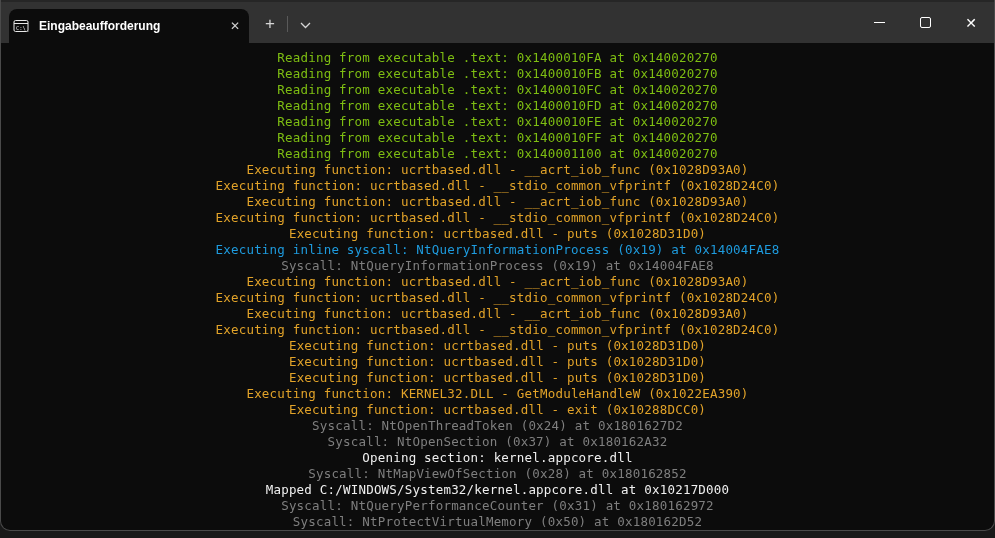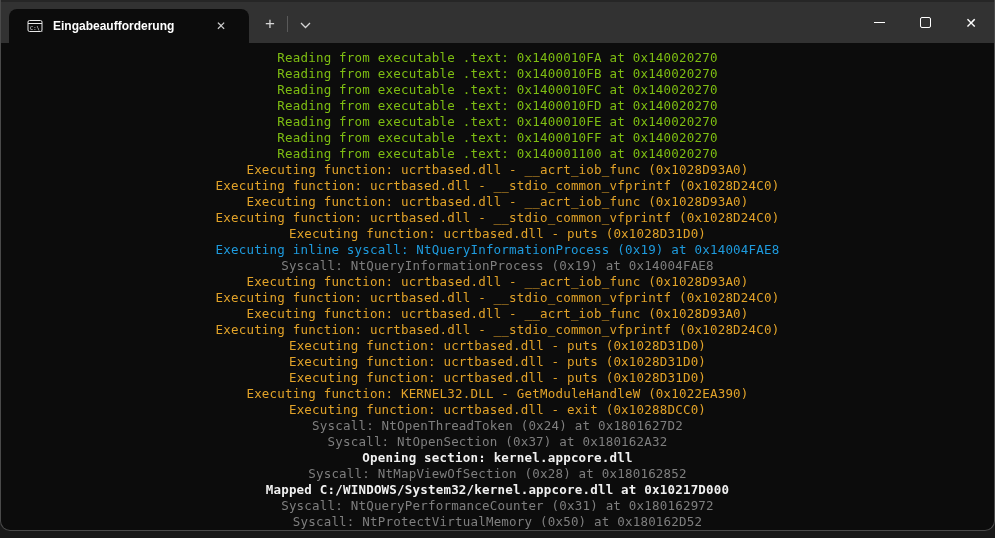--- a/index.html
+++ b/index.html
@@ -32,21 +32,21 @@
     position: relative;
   }
   .tab {
     margin-left: 8px;
     width: 240px;
     height: 34px;
     background: #0c0c0c;
     border-radius: 8px 8px 0 0;
     display: flex;
     align-items: center;
-    padding: 0 18px;
+    padding: 0 4px;
     box-sizing: border-box;
     cursor: default;
   }
   .tab-icon { width: 16px; height: 16px; margin-right: 10px; flex: none; display: inline-block; }
   .tab-title {
     color: #ffffff;
     font-size: 12px;
     font-weight: 700;
     white-space: nowrap;
     overflow: hidden;
@@ -105,21 +105,21 @@
   .terminal {
     padding: 7px 8px;
     font-family: "DejaVu Sans Mono", "Liberation Mono", monospace;
     font-size: 12.5px;
     line-height: 16px;
     white-space: pre;
     letter-spacing: 0.2px;
     text-align: center;
   }
   .line { height: 16px; }
-  .line.bold { font-weight: 700; }
+  .line.bold { font-weight: 400; }
 </style>
 </head>
 <body>
 
 <div class="window" style="background: rgb(12, 12, 12);">
   <div class="titlebar" style="background: rgb(50, 50, 50);">
 
     <div class="tab">
       <span class="tab-icon">
         <svg width="16" height="16" viewBox="0 0 16 16">

